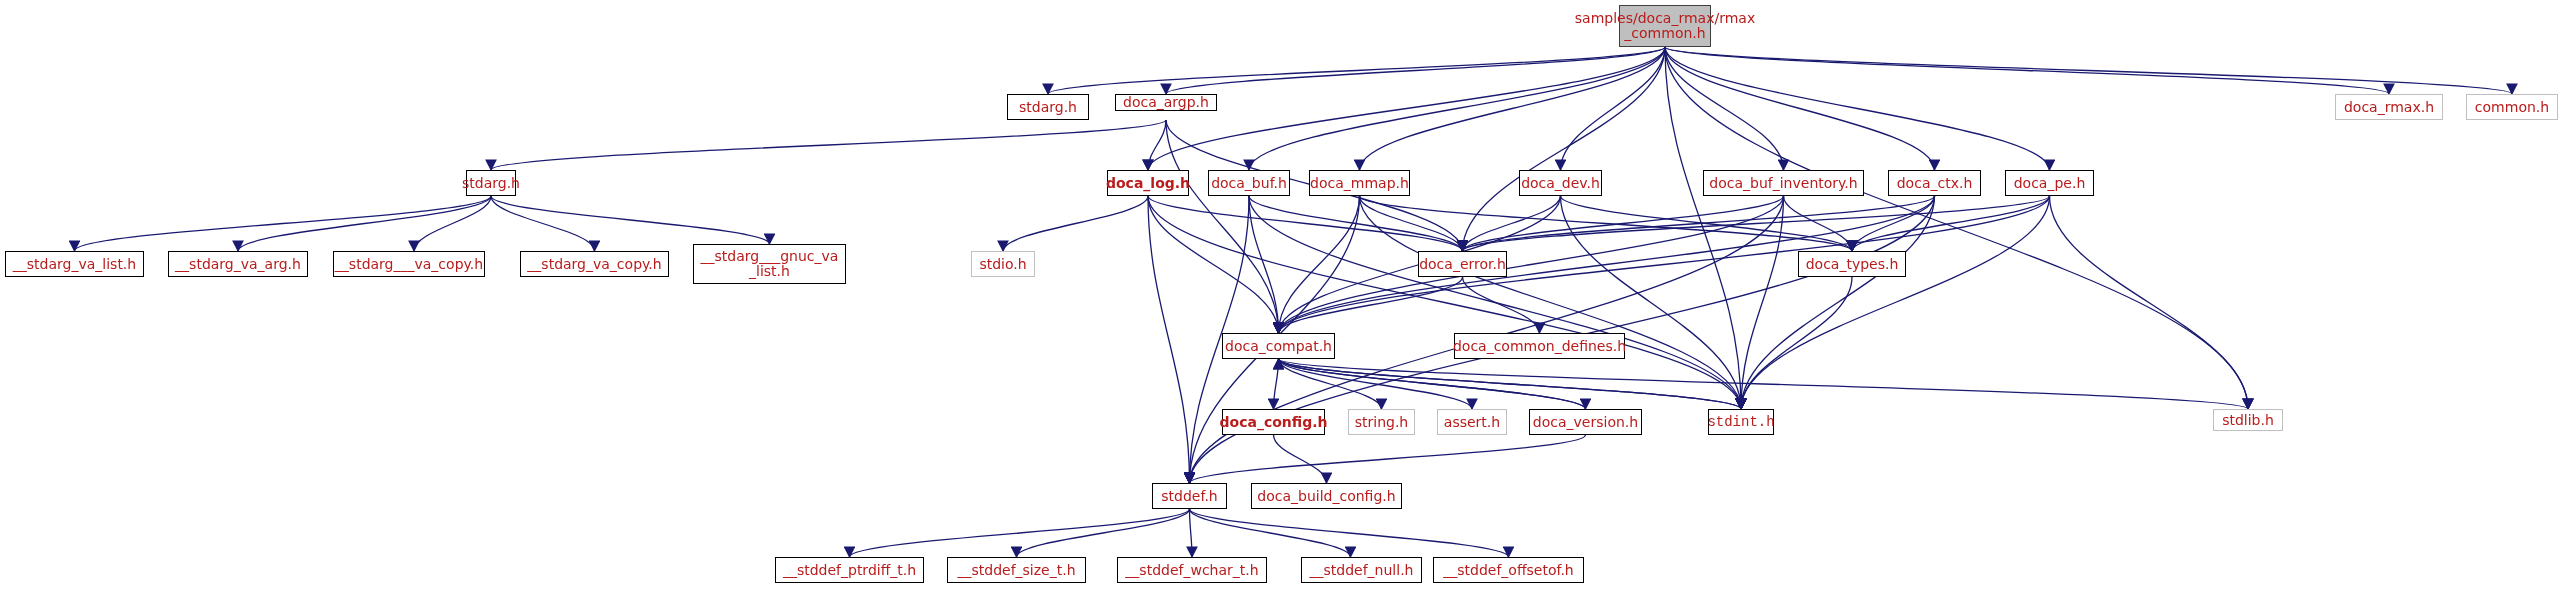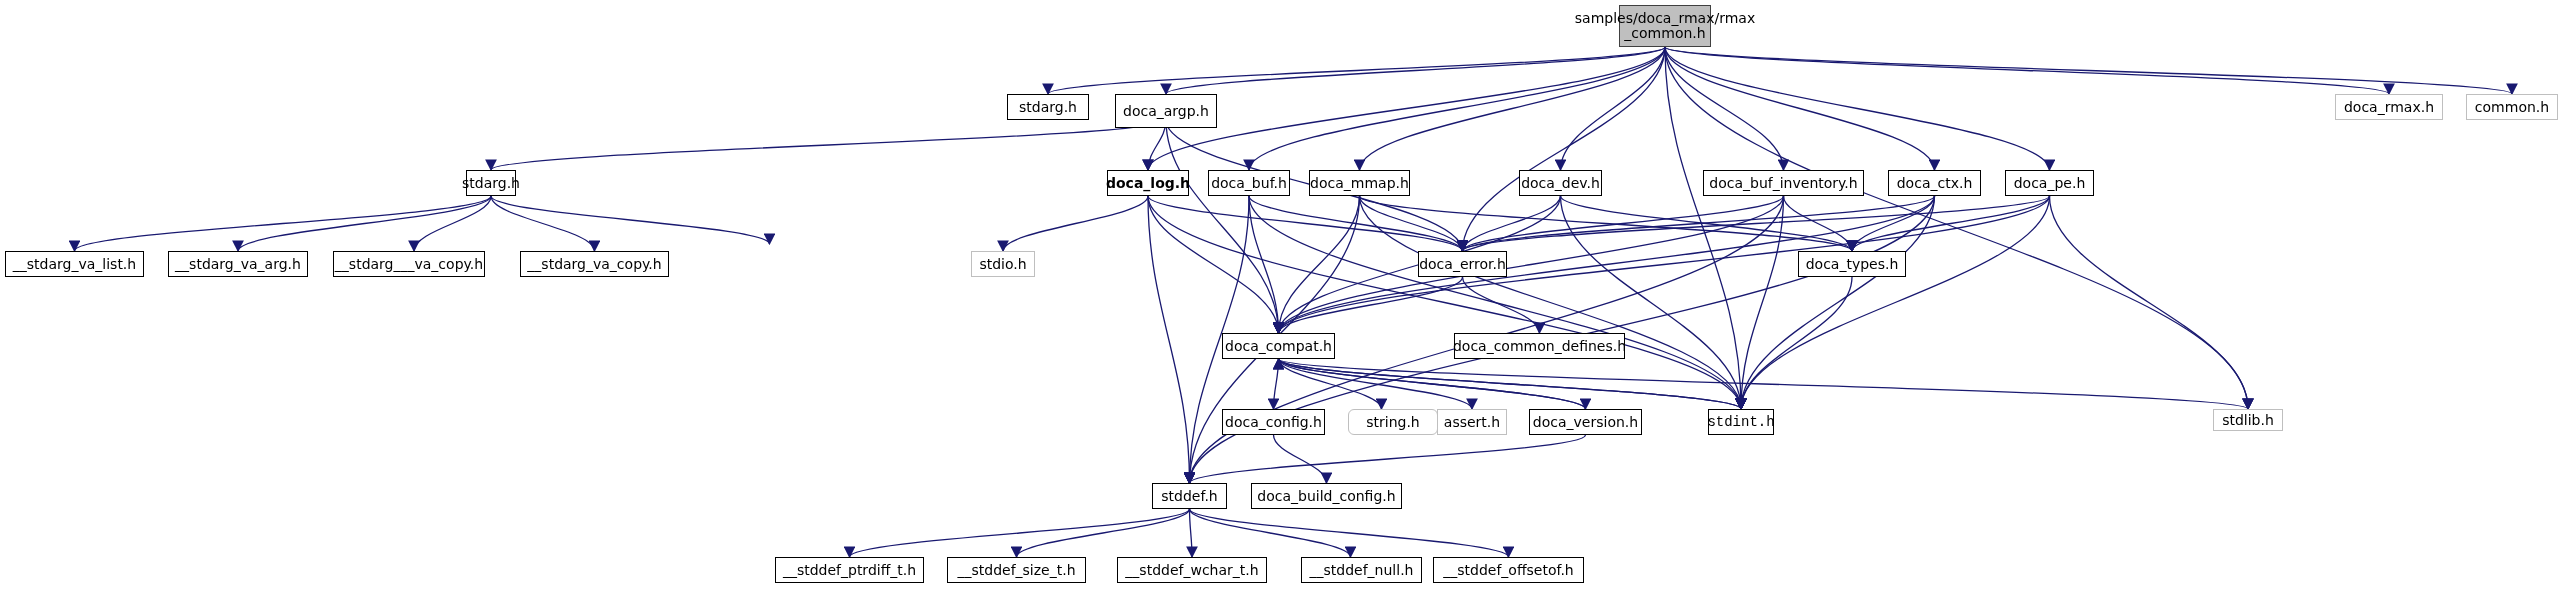--- a/index.html
+++ b/index.html
@@ -1,21 +1,21 @@
 <!DOCTYPE html>
 <html><head>
 <meta charset="utf-8">
 <style>
   html, body { margin:0; padding:0; background:#ffffff; }
   body { width:2563px; height:589px; position:relative; overflow:hidden;
          font-family:"DejaVu Sans", sans-serif; }
   #graph { position:absolute; left:0; top:0; width:2563px; height:589px; }
   #edges { position:absolute; left:0; top:0; width:2563px; height:589px; }
   .node { position:absolute; box-sizing:border-box; border:1.5px solid #000;
-          background:#fff; color:#000000; font-size:14px; line-height:15px;
+          background:#fff; color:#b91c1c; font-size:14px; line-height:15px;
           display:flex; align-items:center; justify-content:center;
           text-align:center; white-space:pre; padding:4px 4px; cursor:pointer; }
   .node.ext { border-color:#bfbfbf; }
   .node.root { background:#bfbfbf; border-color:#404040; cursor:default; }
 </style>
 </head>
 <body>
 
 <div id="graph">
   <svg id="edges" xmlns="http://www.w3.org/2000/svg">
@@ -99,46 +99,48 @@
         <path d="M1189.5,509 C1189.5,528.2 1192,537.8 1192,557" fill="none" stroke="#191970" stroke-width="1.3" marker-end="url(#arrow)"></path>
         <path d="M1189.5,509 C1189.5,528.2 1350.5,537.8 1350.5,557" fill="none" stroke="#191970" stroke-width="1.3" marker-end="url(#arrow)"></path>
         <path d="M1189.5,509 C1189.5,528.2 1508.5,537.8 1508.5,557" fill="none" stroke="#191970" stroke-width="1.3" marker-end="url(#arrow)"></path>
       </g>
   </svg>
 
   <div class="node root" style="left:1619px;top:5px;width:92px;height:42px;">samples/doca_rmax/rmax
 _common.h</div>
 
   <div class="node" style="left:1007px;top:94px;width:82px;height:26px;">stdarg.h</div>
-  <div class="node" style="left:1115px;top:94px;width:102px;height:34px;">doca_argp.h</div>
+  <div class="node" style="left:1115px;top:94px;width:102px;height:17px;">doca_argp.h</div>
   <div class="node ext" style="left:2335px;top:94px;width:108px;height:26px;">doca_rmax.h</div>
   <div class="node ext" style="left:2466px;top:94px;width:92px;height:26px;">common.h</div>
 
   <div class="node" style="left:466px;top:170px;width:50px;height:26px;">stdarg.h</div>
   <div class="node" style="left:1107px;top:170px;width:82px;height:26px;font-weight:bold;">doca_log.h</div>
   <div class="node" style="left:1208px;top:170px;width:82px;height:26px;">doca_buf.h</div>
   <div class="node" style="left:1309px;top:170px;width:101px;height:26px;">doca_mmap.h</div>
   <div class="node" style="left:1519px;top:170px;width:83px;height:26px;">doca_dev.h</div>
   <div class="node" style="left:1703px;top:170px;width:161px;height:26px;text-align:center;">doca_buf_inventory.h</div>
   <div class="node" style="left:1888px;top:170px;width:93px;height:26px;">doca_ctx.h</div>
   <div class="node" style="left:2005px;top:170px;width:89px;height:26px;">doca_pe.h</div>
 
   <div class="node" style="left:5px;top:251px;width:139px;height:26px;">__stdarg_va_list.h</div>
   <div class="node" style="left:168px;top:251px;width:140px;height:26px;">__stdarg_va_arg.h</div>
   <div class="node" style="left:333px;top:251px;width:152px;height:26px;">__stdarg___va_copy.h</div>
   <div class="node" style="left:520px;top:251px;width:149px;height:26px;">__stdarg_va_copy.h</div>
+  <div class="node" style="left:693px;top:244px;width:153px;height:40px;">__stdarg___gnuc_va
+_list.h</div>
   <div class="node ext" style="left:971px;top:251px;width:64px;height:26px;">stdio.h</div>
   <div class="node" style="left:1418px;top:251px;width:89px;height:26px;">doca_error.h</div>
   <div class="node" style="left:1798px;top:251px;width:108px;height:26px;">doca_types.h</div>
 
   <div class="node" style="left:1222px;top:333px;width:113px;height:26px;">doca_compat.h</div>
   <div class="node" style="left:1454px;top:333px;width:171px;height:26px;">doca_common_defines.h</div>
 
-  <div class="node" style="left:1222px;top:409px;width:103px;height:26px;">doca_config.h</div>
-  <div class="node ext" style="left:1348px;top:409px;width:90px;height:26px;border-radius:6px;">string.h</div>
+  <div class="node" style="left:1222px;top:409px;width:103px;height:26px;font-weight:bold;">doca_config.h</div>
+  <div class="node ext" style="left:1348px;top:409px;width:67px;height:26px;">string.h</div>
   <div class="node ext" style="left:1437px;top:409px;width:70px;height:26px;">assert.h</div>
   <div class="node" style="left:1529px;top:409px;width:113px;height:26px;">doca_version.h</div>
   <div class="node" style="left:1708px;top:409px;width:66px;height:26px;font-family:Liberation Mono, monospace;">stdint.h</div>
   <div class="node ext" style="left:2213px;top:409px;width:70px;height:22px;">stdlib.h</div>
 
   <div class="node" style="left:1152px;top:483px;width:75px;height:26px;">stddef.h</div>
   <div class="node" style="left:1251px;top:483px;width:151px;height:26px;">doca_build_config.h</div>
 
 <div class="node" style="left: 775px; top: 557px; width: 149px; height: 26px;">__stddef_ptrdiff_t.h</div>
     <div class="node" style="left: 947px; top: 557px; width: 139px; height: 26px;">__stddef_size_t.h</div>

